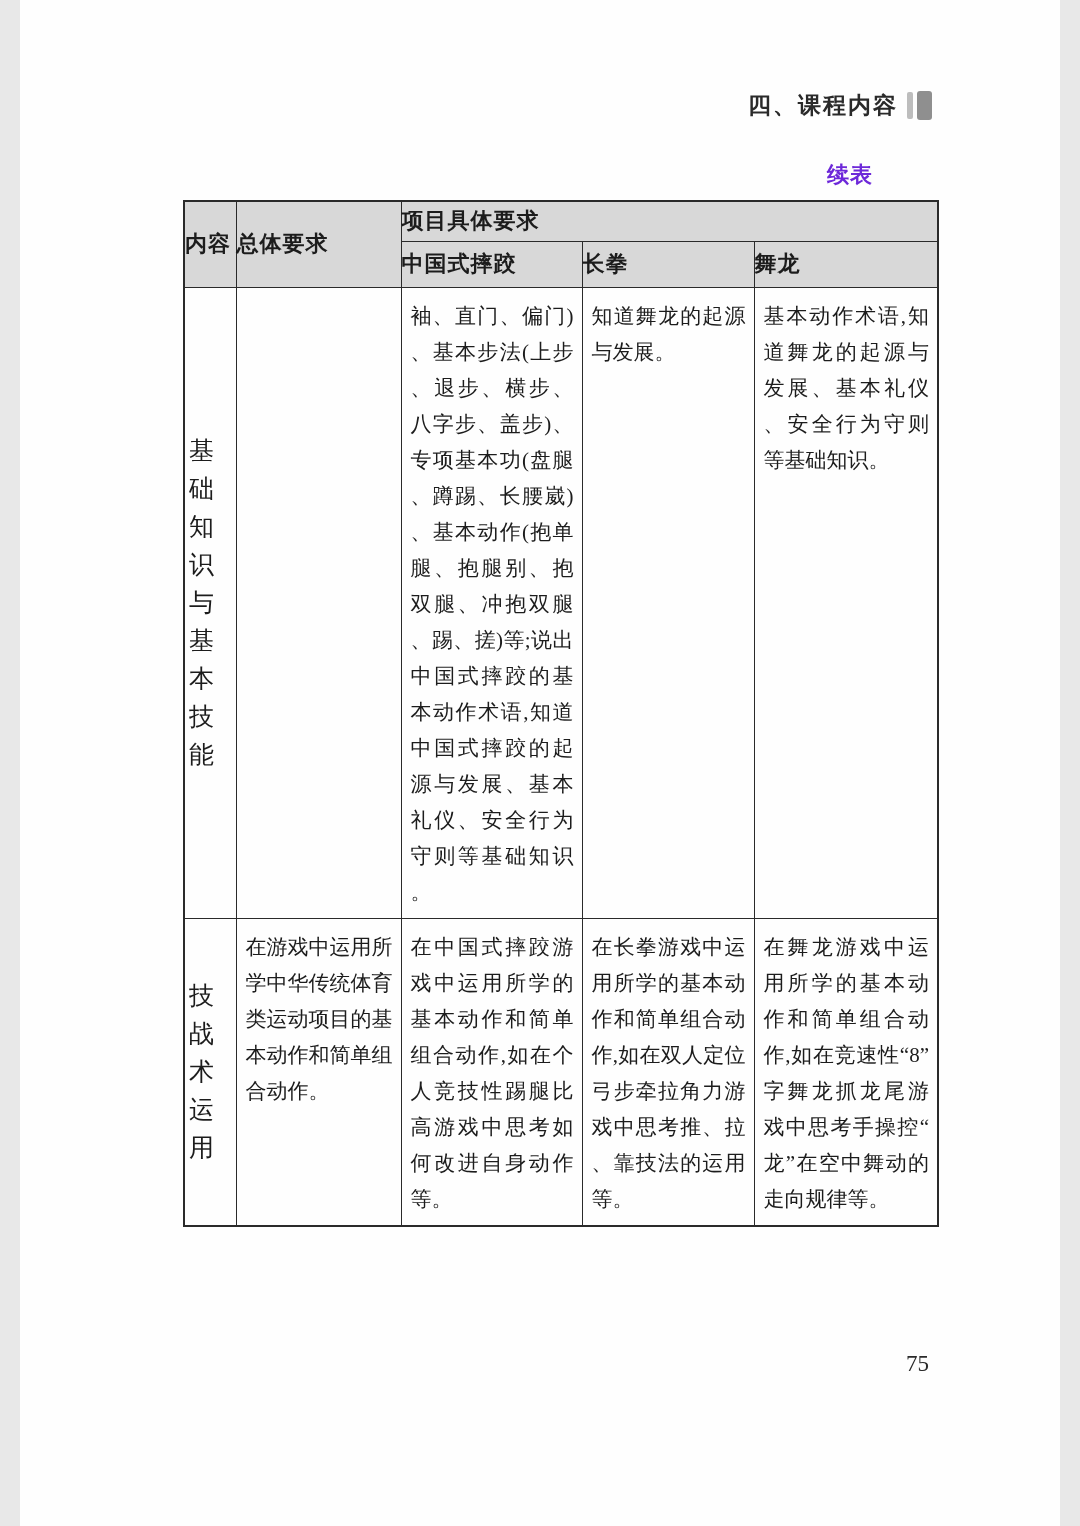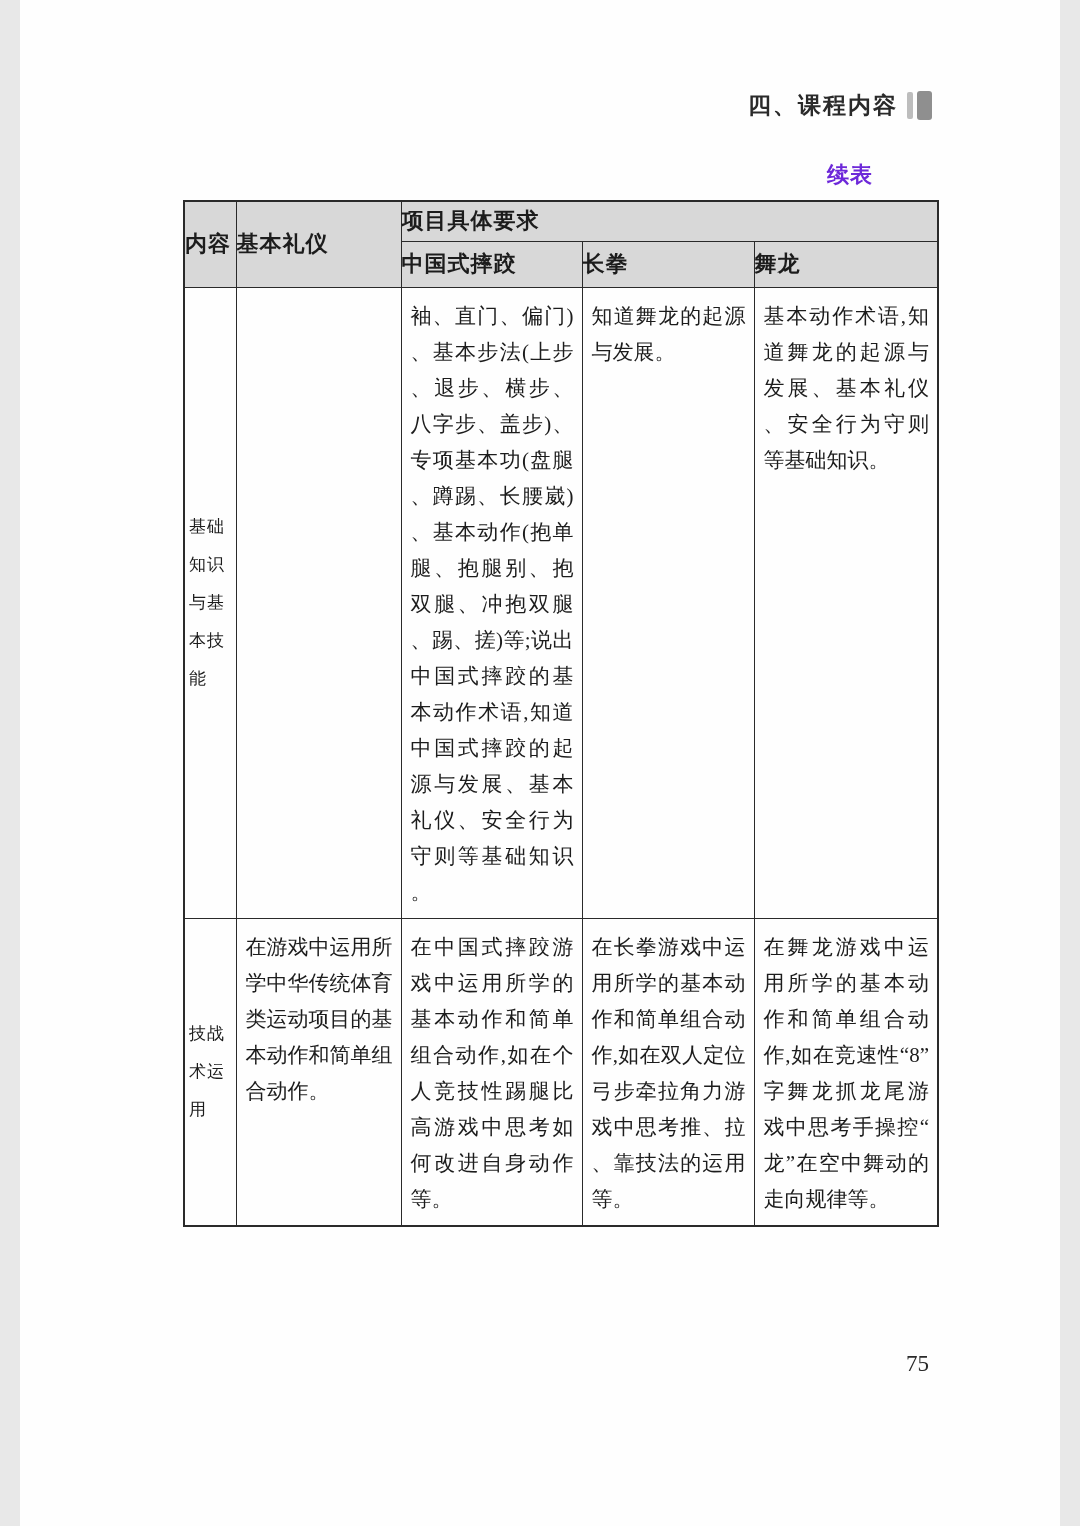--- a/index.html
+++ b/index.html
@@ -70,21 +70,21 @@
   }
   tr.hdr-row-1 { height: 40px; }
   tr.hdr-row-2 { height: 46px; }
   tr.body-row-1 { height: 577px; }
   tr.body-row-2 { height: 296px; }
 
   td.content-cell {
     vertical-align: middle;
     text-align: left;
     padding: 4px 4px;
-    font-size: 17px;
+    font-size: 25px;
     line-height: 38px;
     letter-spacing: 1px;
   }
   td.body-cell {
     vertical-align: top;
     padding: 10px 8px 8px 9px;
     font-size: 21px;
     line-height: 36px;
     text-align: justify;
     text-align-last: left;
@@ -122,21 +122,21 @@
     <colgroup>
       <col style="width:52px">
       <col style="width:165px">
       <col style="width:181px">
       <col style="width:172px">
       <col style="width:184px">
     </colgroup>
     <thead>
       <tr class="hdr-row-1">
         <th rowspan="2">内容</th>
-        <th rowspan="2">基本礼仪</th>
+        <th rowspan="2">总体要求</th>
         <th colspan="3">项目具体要求</th>
       </tr>
       <tr class="hdr-row-2">
         <th>中国式摔跤</th>
         <th>长拳</th>
         <th>舞龙</th>
       </tr>
     </thead>
     <tbody>
       <tr class="body-row-1">

